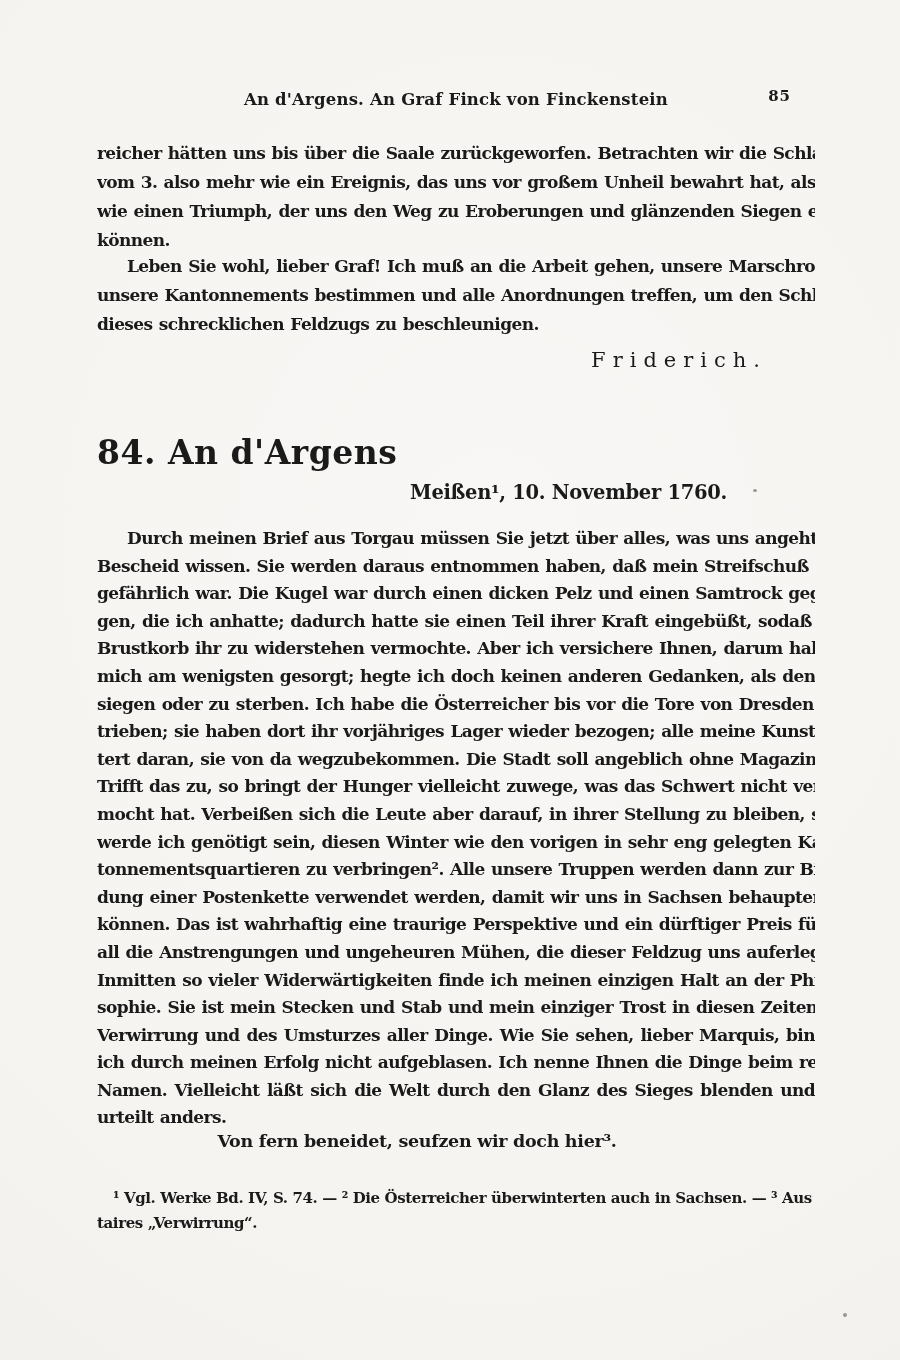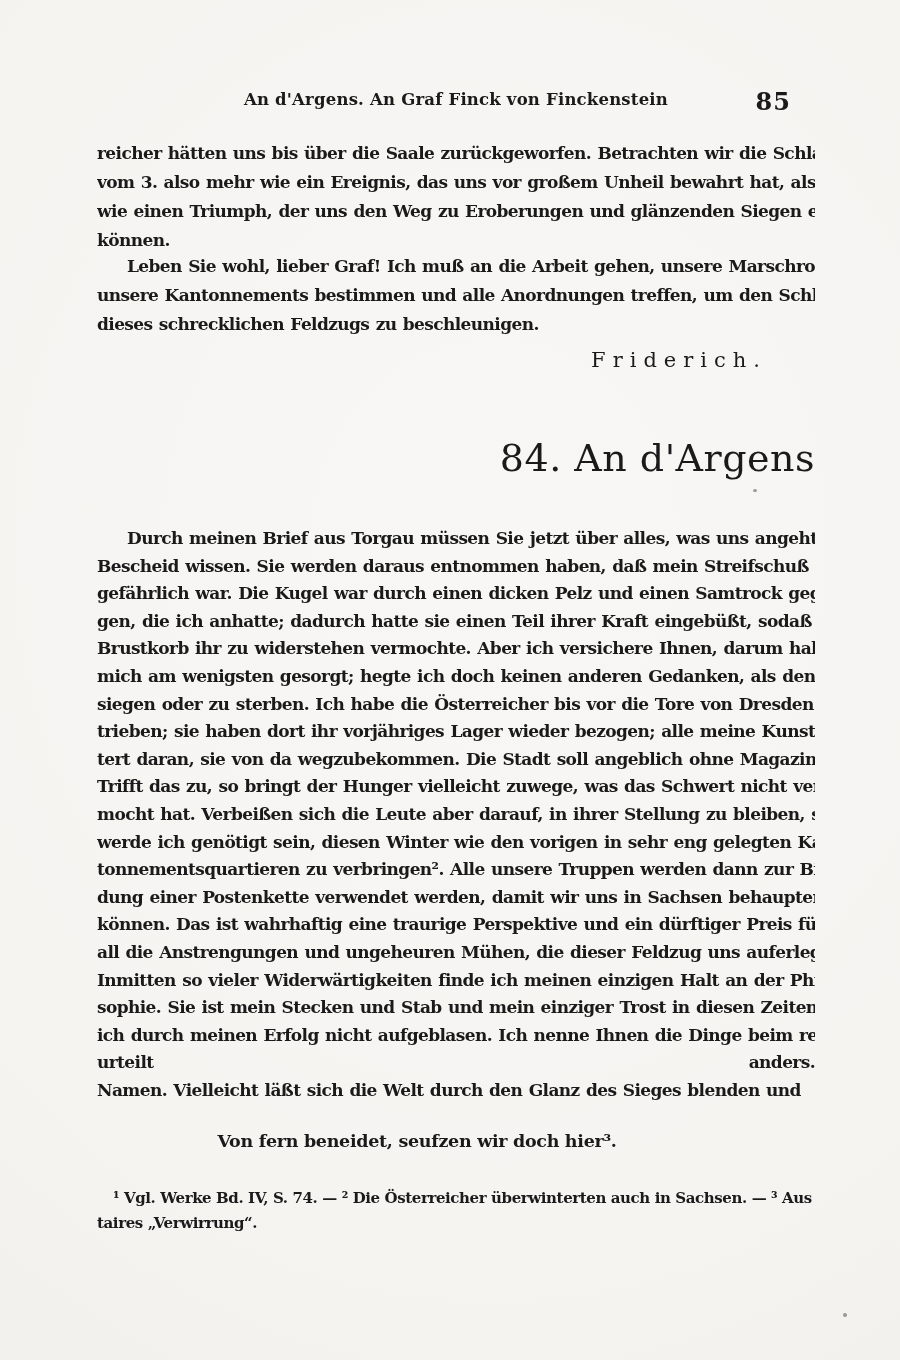--- a/index.html
+++ b/index.html
@@ -30,21 +30,21 @@
     height: 26px;
     font-size: 16.5px;
     font-weight: 700;
     text-align: center;
     letter-spacing: 0.2px;
   }
   .page-number {
     position: absolute;
     right: 24px;
     top: -3px;
-    font-size: 24px;
+    font-size: 15px;
     font-weight: 600;
     letter-spacing: 1px;
   }
   
   .body-text {
     font-size: 17px;
     font-weight: 700;
     letter-spacing: -0.6px;
     line-height: 29px;
     word-spacing: 1px;
@@ -68,23 +68,23 @@
     font-size: 21px;
     font-weight: 400;
     letter-spacing: 7px;
     text-align: right;
     padding-right: 48px;
     box-sizing: border-box;
   }
 
   .letter-heading {
     top: 411px;
-    font-size: 38px;
-    font-weight: 400;
-    text-align: right;
+    font-size: 33px;
+    font-weight: 700;
+    text-align: left;
     letter-spacing: 0.5px;
   }
 
   .dateline {
     top: 481px;
     font-size: 19.5px;
     font-weight: 700;
     text-align: right;
     padding-right: 88px;
     box-sizing: border-box;
@@ -140,43 +140,45 @@
   <section class="text-block body-text lines indent-first para-b">
       <div class="line">Leben Sie wohl, lieber Graf!  Ich muß an die Arbeit gehen, unsere Marschrouten,</div>
       <div class="line">unsere Kantonnements bestimmen und alle Anordnungen treffen, um den Schluß</div>
       <div class="line">dieses schrecklichen Feldzugs zu beschleunigen.</div>
     </section>
 
   <div class="text-block signature">Friderich.</div>
 
   <h1 class="text-block letter-heading">84. An d'Argens</h1>
 
+  <div class="text-block dateline">Meißen¹, 10. November 1760.</div>
 
   <section class="text-block body-text lines indent-first letter-body">
       <div class="line">Durch meinen Brief aus Torgau müssen Sie jetzt über alles, was uns angeht,</div>
       <div class="line">Bescheid wissen.  Sie werden daraus entnommen haben, daß mein Streifschuß nicht</div>
       <div class="line">gefährlich war.  Die Kugel war durch einen dicken Pelz und einen Samtrock gegan-</div>
       <div class="line">gen, die ich anhatte; dadurch hatte sie einen Teil ihrer Kraft eingebüßt, sodaß mein</div>
       <div class="line">Brustkorb ihr zu widerstehen vermochte.  Aber ich versichere Ihnen, darum habe ich</div>
       <div class="line">mich am wenigsten gesorgt; hegte ich doch keinen anderen Gedanken, als den, zu</div>
       <div class="line">siegen oder zu sterben.  Ich habe die Österreicher bis vor die Tore von Dresden ge-</div>
       <div class="line">trieben; sie haben dort ihr vorjähriges Lager wieder bezogen; alle meine Kunst schei-</div>
       <div class="line">tert daran, sie von da wegzubekommen.  Die Stadt soll angeblich ohne Magazine sein.</div>
       <div class="line">Trifft das zu, so bringt der Hunger vielleicht zuwege, was das Schwert nicht ver-</div>
       <div class="line">mocht hat.  Verbeißen sich die Leute aber darauf, in ihrer Stellung zu bleiben, so</div>
       <div class="line">werde ich genötigt sein, diesen Winter wie den vorigen in sehr eng gelegten Kan-</div>
       <div class="line">tonnementsquartieren zu verbringen².  Alle unsere Truppen werden dann zur Bil-</div>
       <div class="line">dung einer Postenkette verwendet werden, damit wir uns in Sachsen behaupten</div>
       <div class="line">können.  Das ist wahrhaftig eine traurige Perspektive und ein dürftiger Preis für</div>
       <div class="line">all die Anstrengungen und ungeheuren Mühen, die dieser Feldzug uns auferlegt hat.</div>
       <div class="line">Inmitten so vieler Widerwärtigkeiten finde ich meinen einzigen Halt an der Philo-</div>
       <div class="line">sophie.  Sie ist mein Stecken und Stab und mein einziger Trost in diesen Zeiten der</div>
+      <div class="line">Verwirrung und des Umsturzes aller Dinge.  Wie Sie sehen, lieber Marquis, bin</div>
       <div class="line">ich durch meinen Erfolg nicht aufgeblasen.  Ich nenne Ihnen die Dinge beim rechten</div>
+      <div class="line">Namen.  Vielleicht läßt sich die Welt durch den Glanz des Sieges blenden und</div>
       <div class="line">urteilt anders.</div>
-      <div class="line">Namen.  Vielleicht läßt sich die Welt durch den Glanz des Sieges blenden und</div>
     </section>
 
   <div class="text-block closing-line">Von fern beneidet, seufzen wir doch hier³.</div>
 
   <footer class="text-block lines footnotes">
       <div class="line">¹ Vgl. Werke Bd. IV, S. 74. — ² Die Österreicher überwinterten auch in Sachsen. — ³ Aus Vol-</div>
       <div class="line">taires „Verwirrung“.</div>
     </footer>
 
   <span class="speck speck-1"></span>

